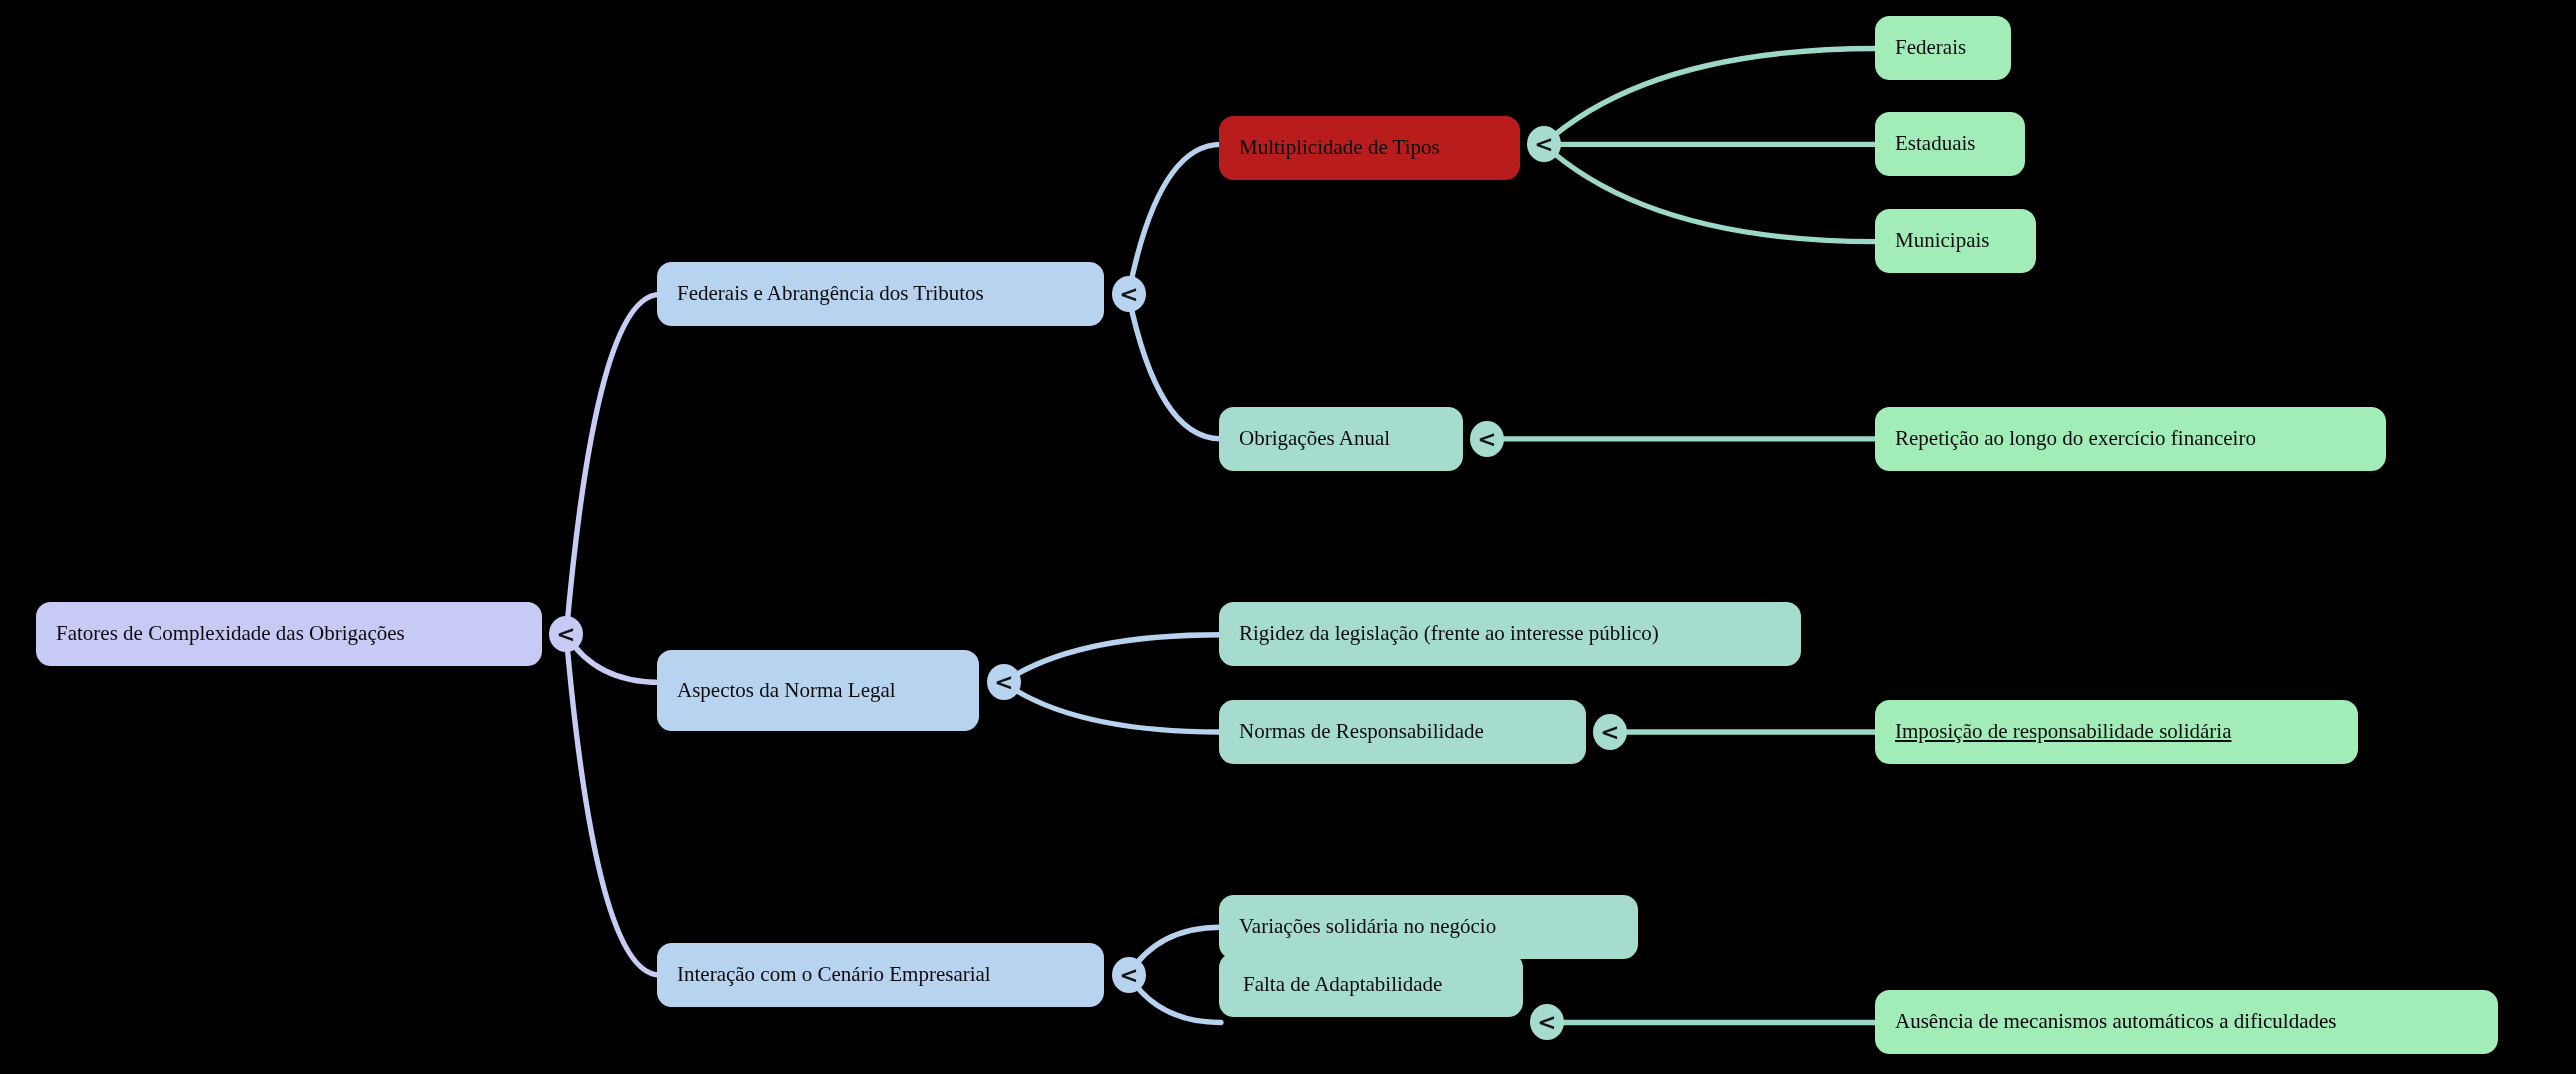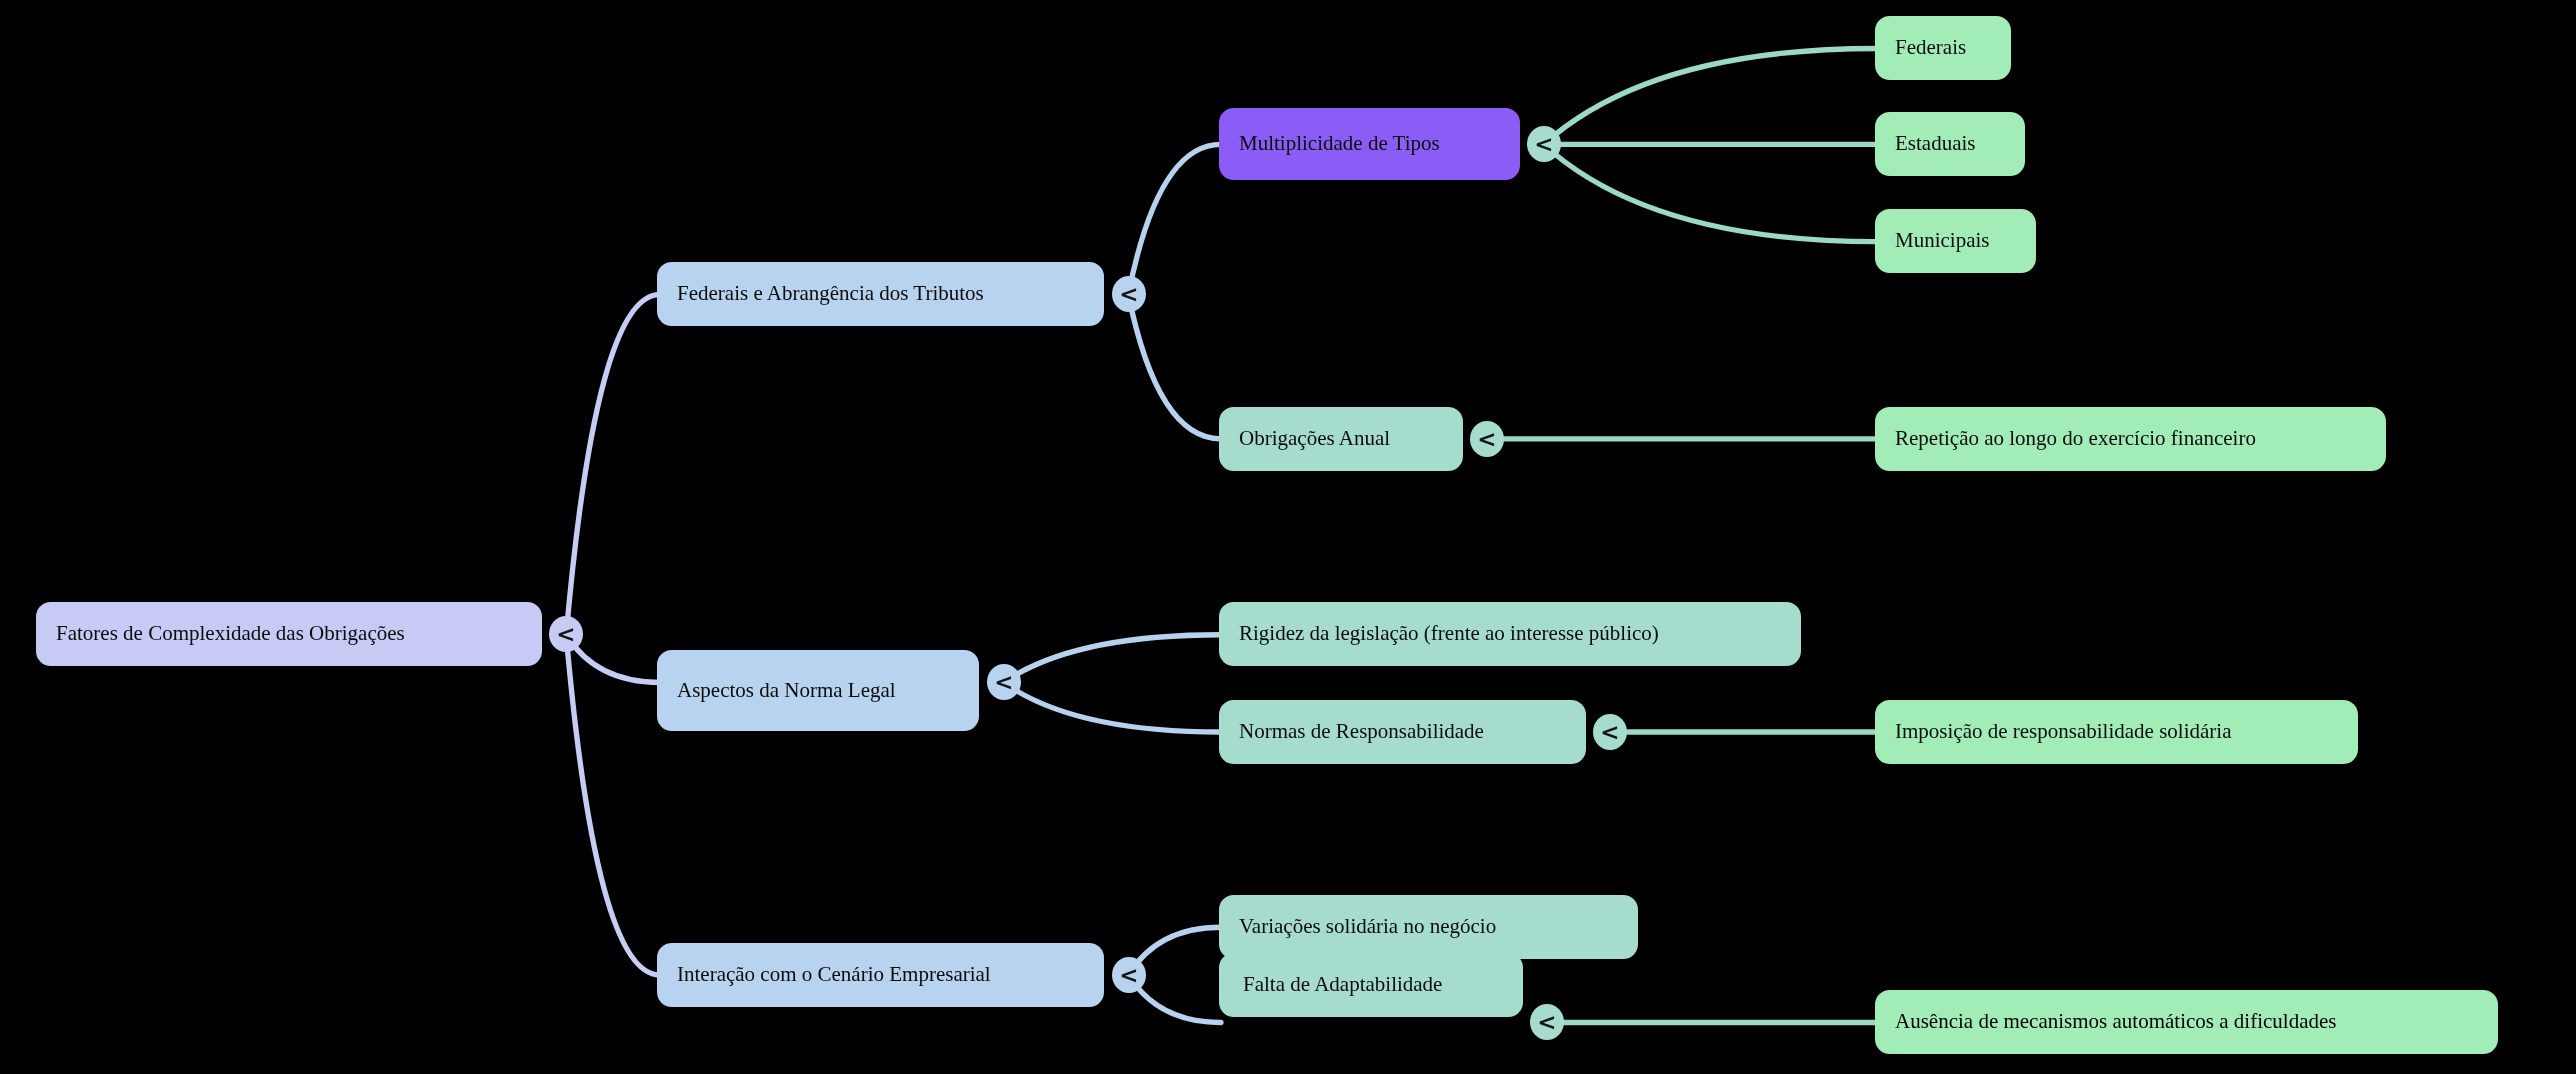--- a/index.html
+++ b/index.html
@@ -85,21 +85,21 @@
       </div>
       <div class="toggle" style="left: 549px; top: 616px; background: rgb(199, 202, 245);">
         <span>&lt;</span>
       </div>
       <div class="node" style="left: 657px; top: 262px; width: 447px; height: 64px; background: rgb(184, 211, 239); color: rgb(12, 12, 12);">
         <span class="node-label">Federais e Abrangência dos Tributos</span>
       </div>
       <div class="toggle" style="left: 1112px; top: 276px; background: rgb(184, 211, 239);">
         <span>&lt;</span>
       </div>
-      <div class="node" style="left: 1219px; top: 108px; width: 301px; height: 72px; background: #8b5cf6; color: rgb(12, 12, 12);">
+      <div class="node" style="left: 1219px; top: 116px; width: 301px; height: 64px; background: #b91c1c; color: rgb(12, 12, 12);">
         <span class="node-label">Multiplicidade de Tipos</span>
       </div>
       <div class="toggle" style="left: 1527px; top: 126px; background: rgb(166, 220, 206);">
         <span>&lt;</span>
       </div>
       <div class="node" style="left: 1875px; top: 16px; width: 136px; height: 64px; background: rgb(161, 236, 183); color: rgb(12, 12, 12);">
         <span class="node-label">Federais</span>
       </div>
       <div class="node" style="left: 1875px; top: 112px; width: 150px; height: 64px; background: rgb(161, 236, 183); color: rgb(12, 12, 12);">
         <span class="node-label">Estaduais</span>
@@ -124,21 +124,21 @@
       </div>
       <div class="node" style="left: 1219px; top: 602px; width: 582px; height: 64px; background: rgb(166, 220, 206); color: rgb(12, 12, 12);">
         <span class="node-label">Rigidez da legislação (frente ao interesse público)</span>
       </div>
       <div class="node" style="left: 1219px; top: 700px; width: 367px; height: 64px; background: rgb(166, 220, 206); color: rgb(12, 12, 12);">
         <span class="node-label">Normas de Responsabilidade</span>
       </div>
       <div class="toggle" style="left: 1593px; top: 714px; background: rgb(166, 220, 206);">
         <span>&lt;</span>
       </div>
-      <div class="node" style="left: 1875px; top: 700px; width: 483px; height: 64px; background: rgb(161, 236, 183); color: rgb(12, 12, 12);">
+      <div class="node" style="left: 1875px; top: 700px; width: 483px; height: 64px; background: rgb(161, 236, 183); color: rgb(12, 12, 12); text-decoration: underline;">
         <span class="node-label">Imposição de responsabilidade solidária</span>
       </div>
       <div class="node" style="left: 657px; top: 943px; width: 447px; height: 64px; background: rgb(184, 211, 239); color: rgb(12, 12, 12);">
         <span class="node-label">Interação com o Cenário Empresarial</span>
       </div>
       <div class="toggle" style="left: 1112px; top: 957px; background: rgb(184, 211, 239);">
         <span>&lt;</span>
       </div>
       <div class="node" style="left: 1219px; top: 895px; width: 419px; height: 64px; background: rgb(166, 220, 206); color: rgb(12, 12, 12);">
         <span class="node-label">Variações solidária no negócio</span>

